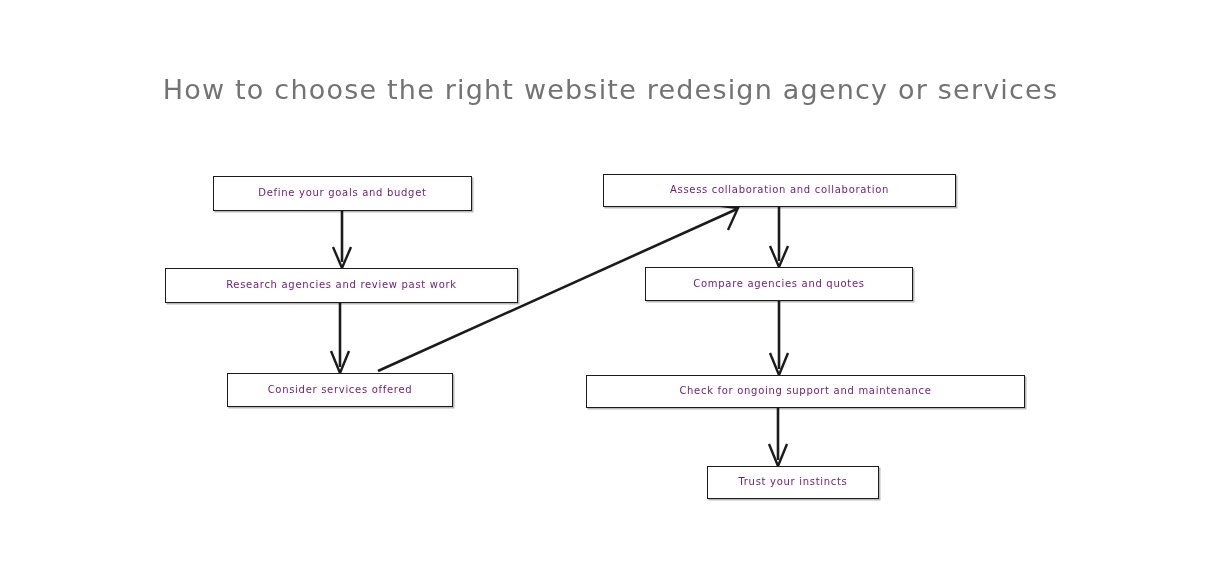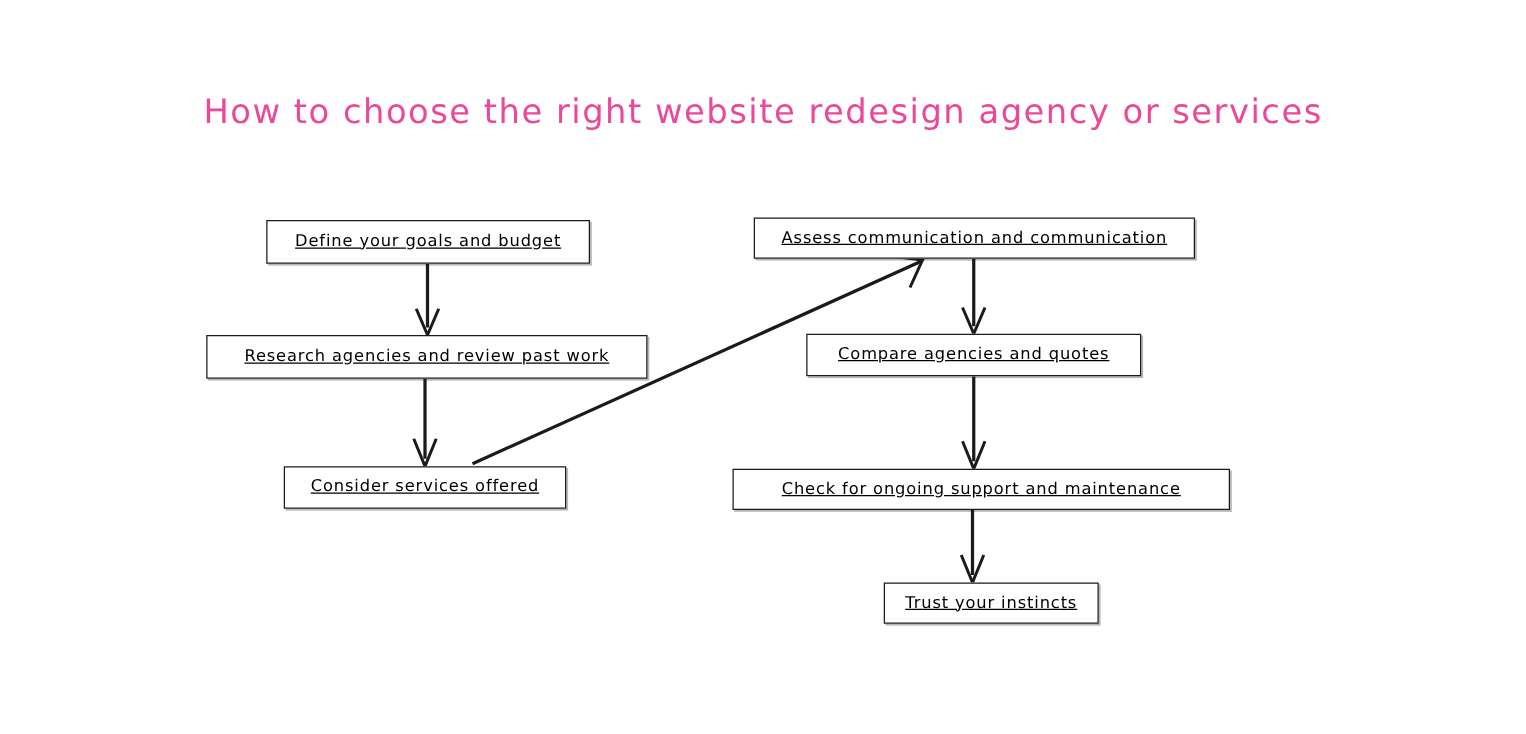--- a/index.html
+++ b/index.html
@@ -23,39 +23,38 @@
     height: 587px;
   }
   .diagram-title {
     position: absolute;
     left: 0;
     top: 74px;
     width: 1221px;
     text-align: center;
     font-size: 27px;
     letter-spacing: 1.2px;
-    color: #ec4899;
+    color: #737373;
     font-family: "DejaVu Sans", sans-serif;
     font-weight: 400;
     white-space: nowrap;
   }
   .node {
     position: absolute;
     box-sizing: border-box;
     background: #ffffff;
     border: 1.6px solid #1b1b1b;
     display: flex;
     align-items: center;
     justify-content: center;
-    font-size: 13px;
+    font-size: 10px;
     letter-spacing: 0.7px;
-    color: #000000;
+    color: #701a75;
     white-space: nowrap;
     box-shadow: 1.5px 1.5px 0 rgba(20,20,20,0.30);
-    text-decoration: underline;
   }
   .node-label {
     display: block;
     line-height: 1;
     padding-bottom: 1px;
   }
   svg.edges {
     position: absolute;
     left: 0;
     top: 0;
@@ -115,25 +114,25 @@
   <div class="node" style="left: 213px; top: 176px; width: 259px; height: 35px;">
     <span class="node-label">Define your goals and budget</span>
   </div>
   <div class="node" style="left: 165px; top: 268px; width: 353px; height: 35px;">
     <span class="node-label">Research agencies and review past work</span>
   </div>
   <div class="node" style="left: 227px; top: 373px; width: 226px; height: 34px;">
     <span class="node-label">Consider services offered</span>
   </div>
   <div class="node" style="left: 603px; top: 174px; width: 353px; height: 33px;">
-    <span class="node-label">Assess communication and communication</span>
+    <span class="node-label">Assess collaboration and collaboration</span>
   </div>
   <div class="node" style="left: 645px; top: 267px; width: 268px; height: 34px;">
     <span class="node-label">Compare agencies and quotes</span>
   </div>
-  <div class="node" style="left: 586px; top: 375px; width: 398px; height: 33px;">
+  <div class="node" style="left: 586px; top: 375px; width: 439px; height: 33px;">
     <span class="node-label">Check for ongoing support and maintenance</span>
   </div>
   <div class="node" style="left: 692px; top: 466px; width: 172px; height: 33px; margin-left: 15px;">
     <span class="node-label">Trust your instincts</span>
   </div>
 
 </div>
 
 </body></html>

